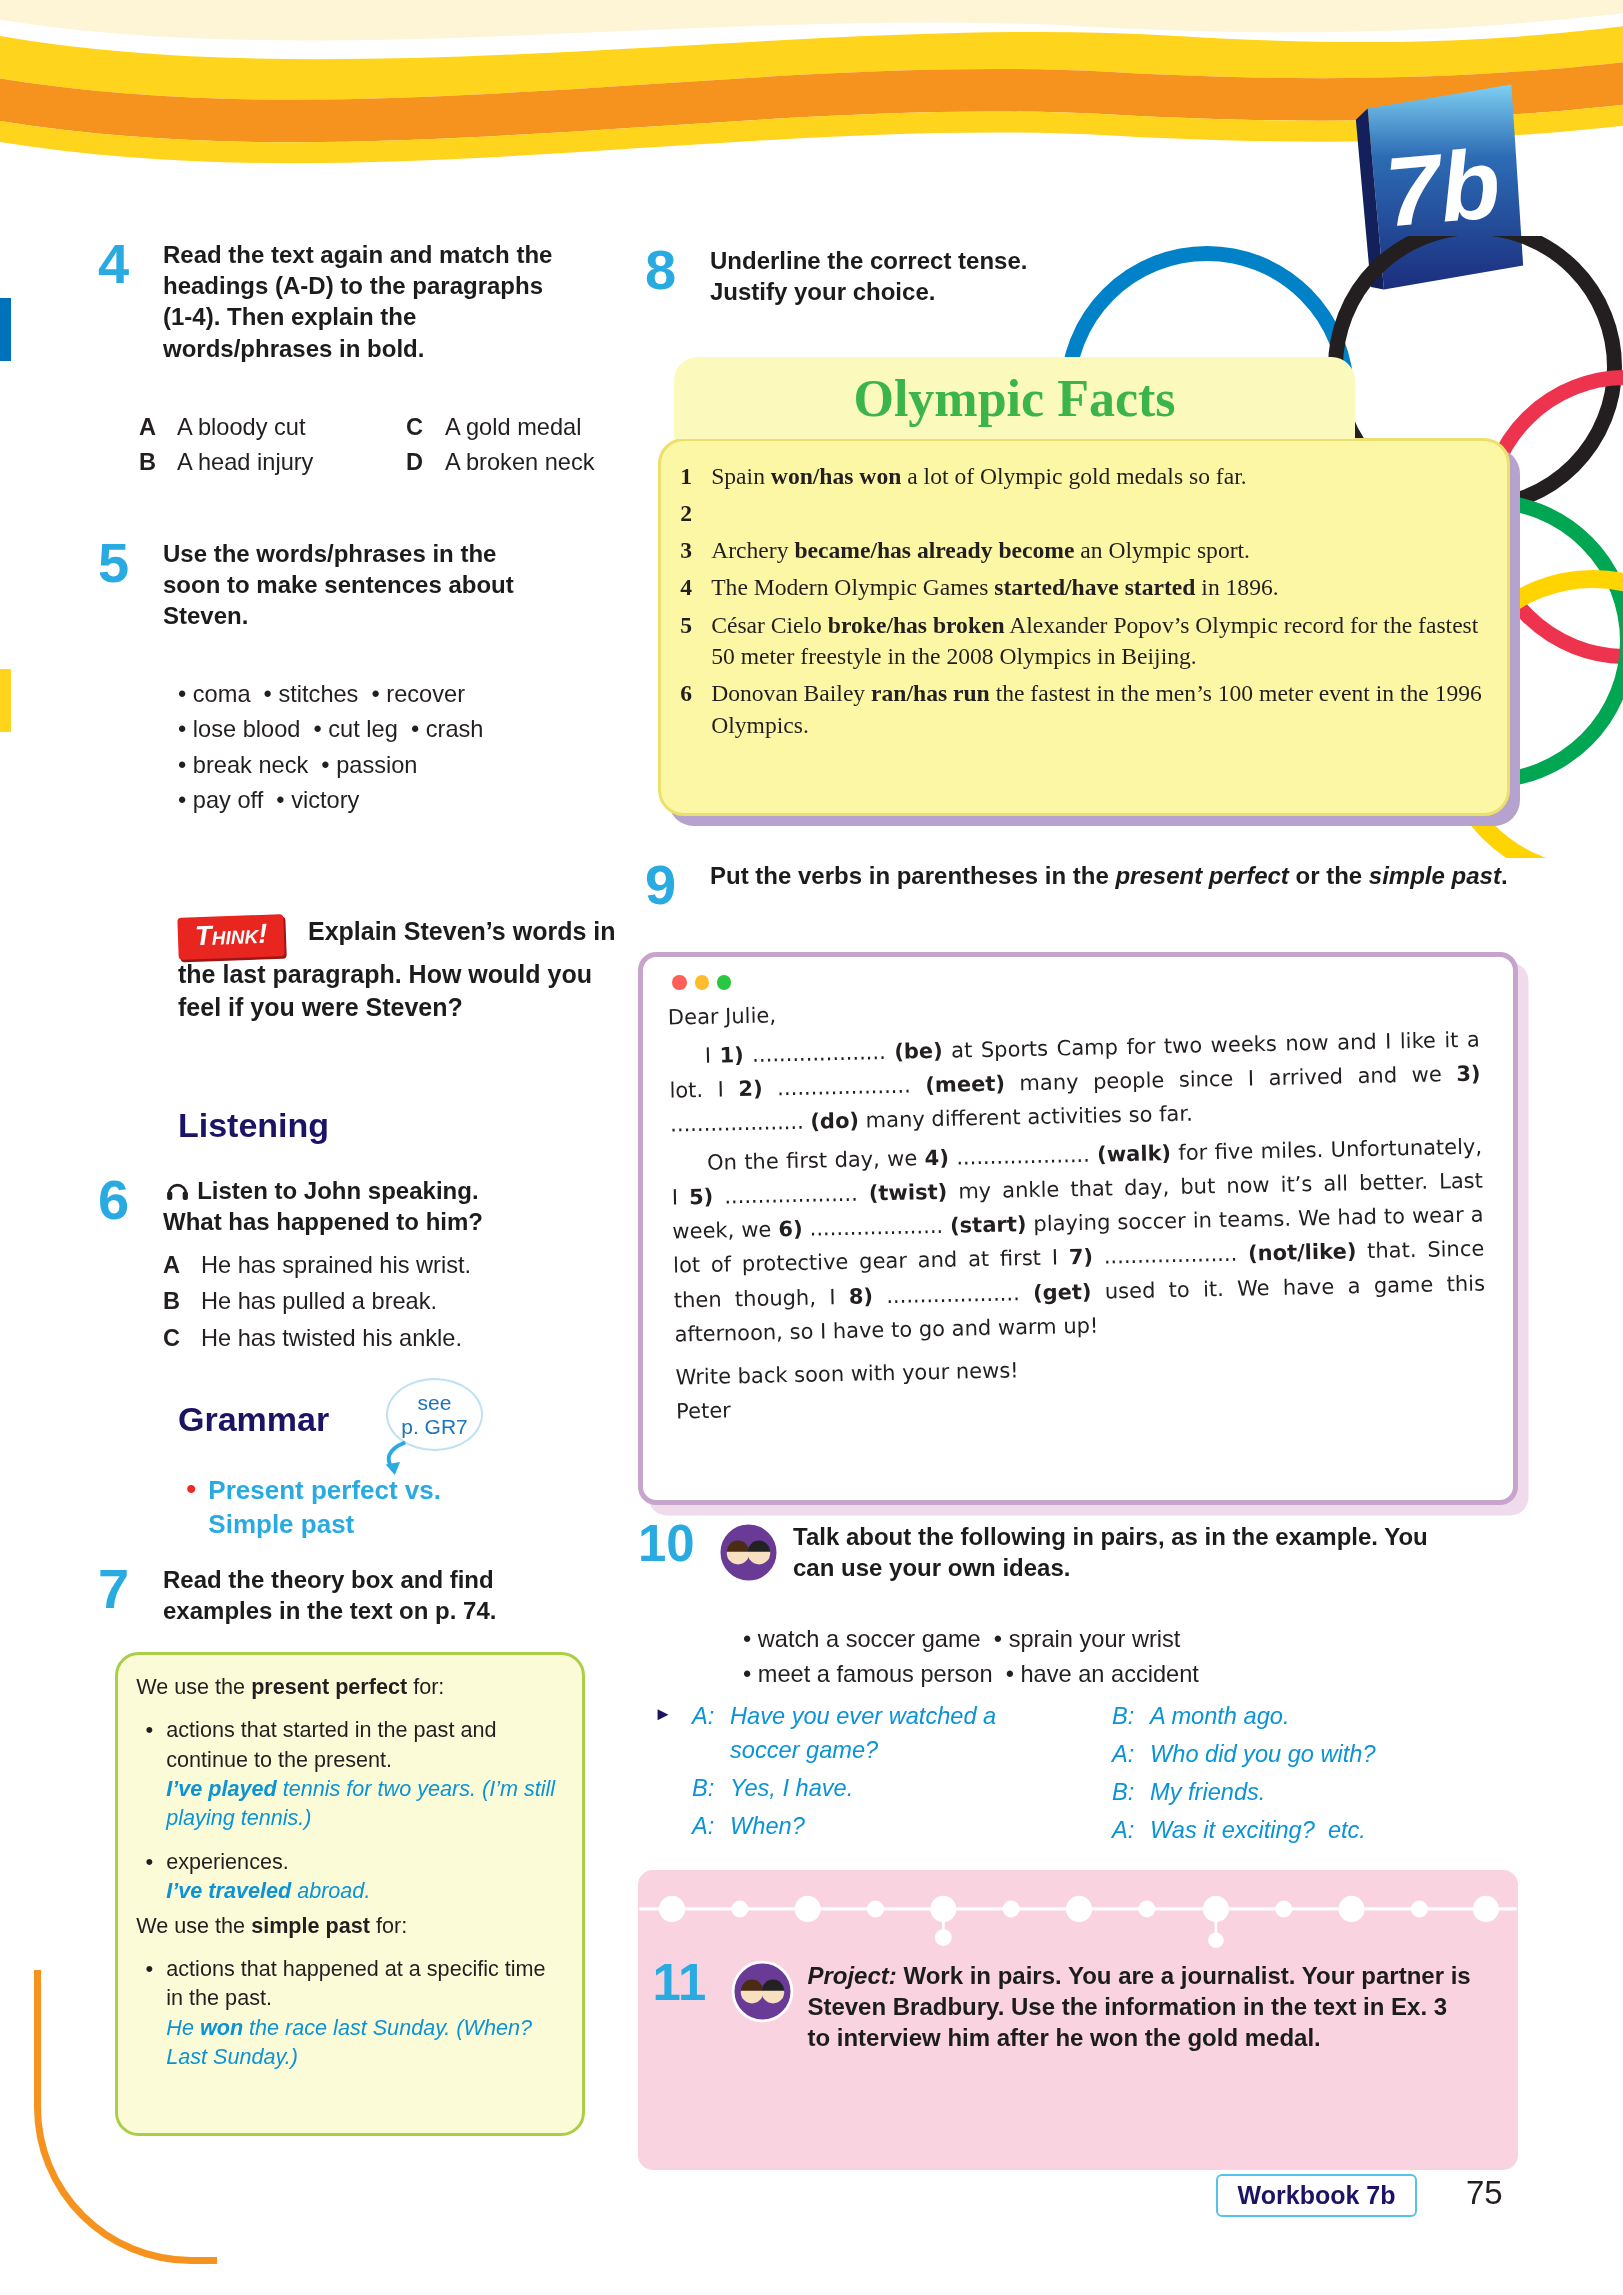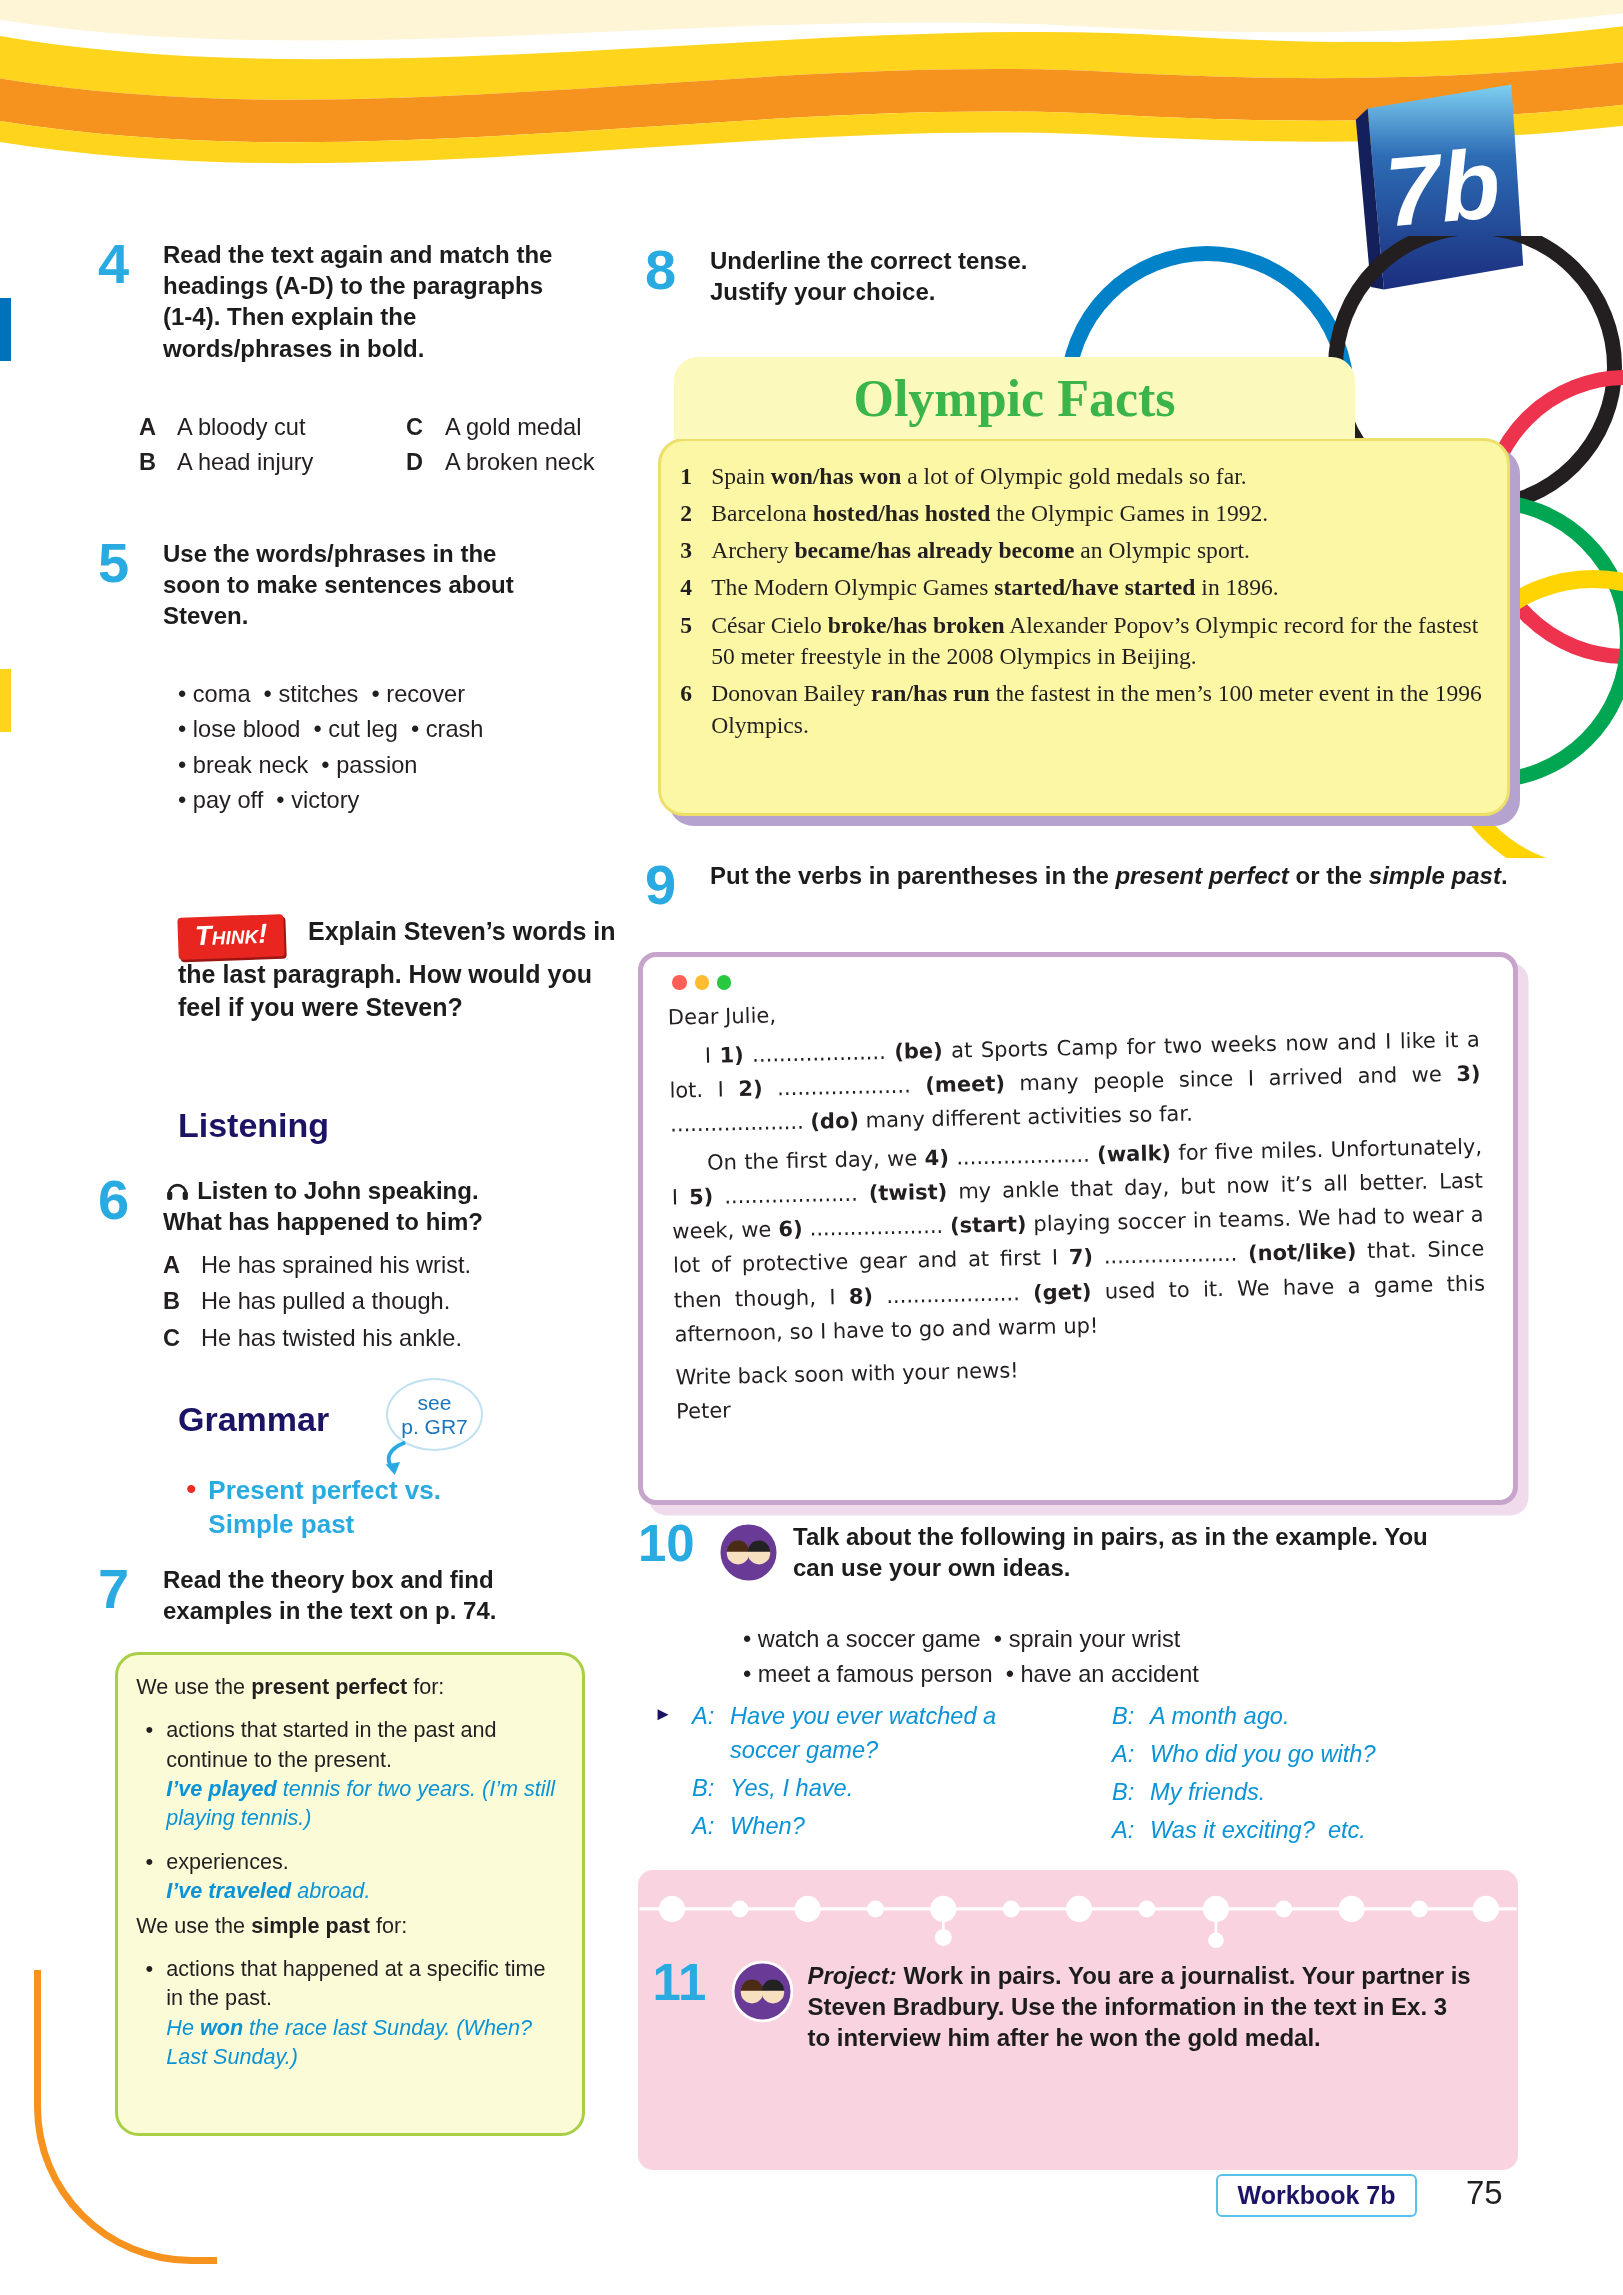--- a/index.html
+++ b/index.html
@@ -132,21 +132,21 @@
           <rect x="28" y="24" width="8" height="13" rx="3" fill="#231F20"></rect>
         </svg><span>Listen to John speaking. What has happened to him?</span>
       </div>
       <div style="margin-top:9.2px">
         <div class="abc-row">
             <span class="letter">A</span>
             <span>He has sprained his wrist.</span>
           </div>
         <div class="abc-row">
             <span class="letter">B</span>
-            <span>He has pulled a though.</span>
+            <span>He has pulled a break.</span>
           </div>
         <div class="abc-row">
             <span class="letter">C</span>
             <span>He has twisted his ankle.</span>
           </div>
       </div>
     </div>
   </section>
 
   <div class="abs" style="left:178px;top:1400px;width:393px">
@@ -200,21 +200,20 @@
     <div class="ring" style="left:798px;top:334px;width:314px;height:314px;border:18.3px solid #FFD400"></div>
 
     <div class="ol-shadow" style="left:30px;top:212px;width:852px;height:378px"></div>
     <div class="ol-box" style="left:19.6px;top:202px;width:852px;height:378px">
       <div class="ol-li">
           <span class="n">1</span>
           <span><span>Spain </span><span class="sb">won/has won</span><span> a lot of Olympic gold medals so far.</span></span>
         </div>
       <div class="ol-li">
           <span class="n">2</span>
-          <span><span>Barcelona </span><span class="sb">hosted/has hosted</span><span> the Olympic Games in 1992.</span></span>
         </div>
       <div class="ol-li">
           <span class="n">3</span>
           <span><span>Archery </span><span class="sb">became/has already become</span><span> an Olympic sport.</span></span>
         </div>
       <div class="ol-li">
           <span class="n">4</span>
           <span><span>The Modern Olympic Games </span><span class="sb">started/have started</span><span> in 1896.</span></span>
         </div>
       <div class="ol-li">

